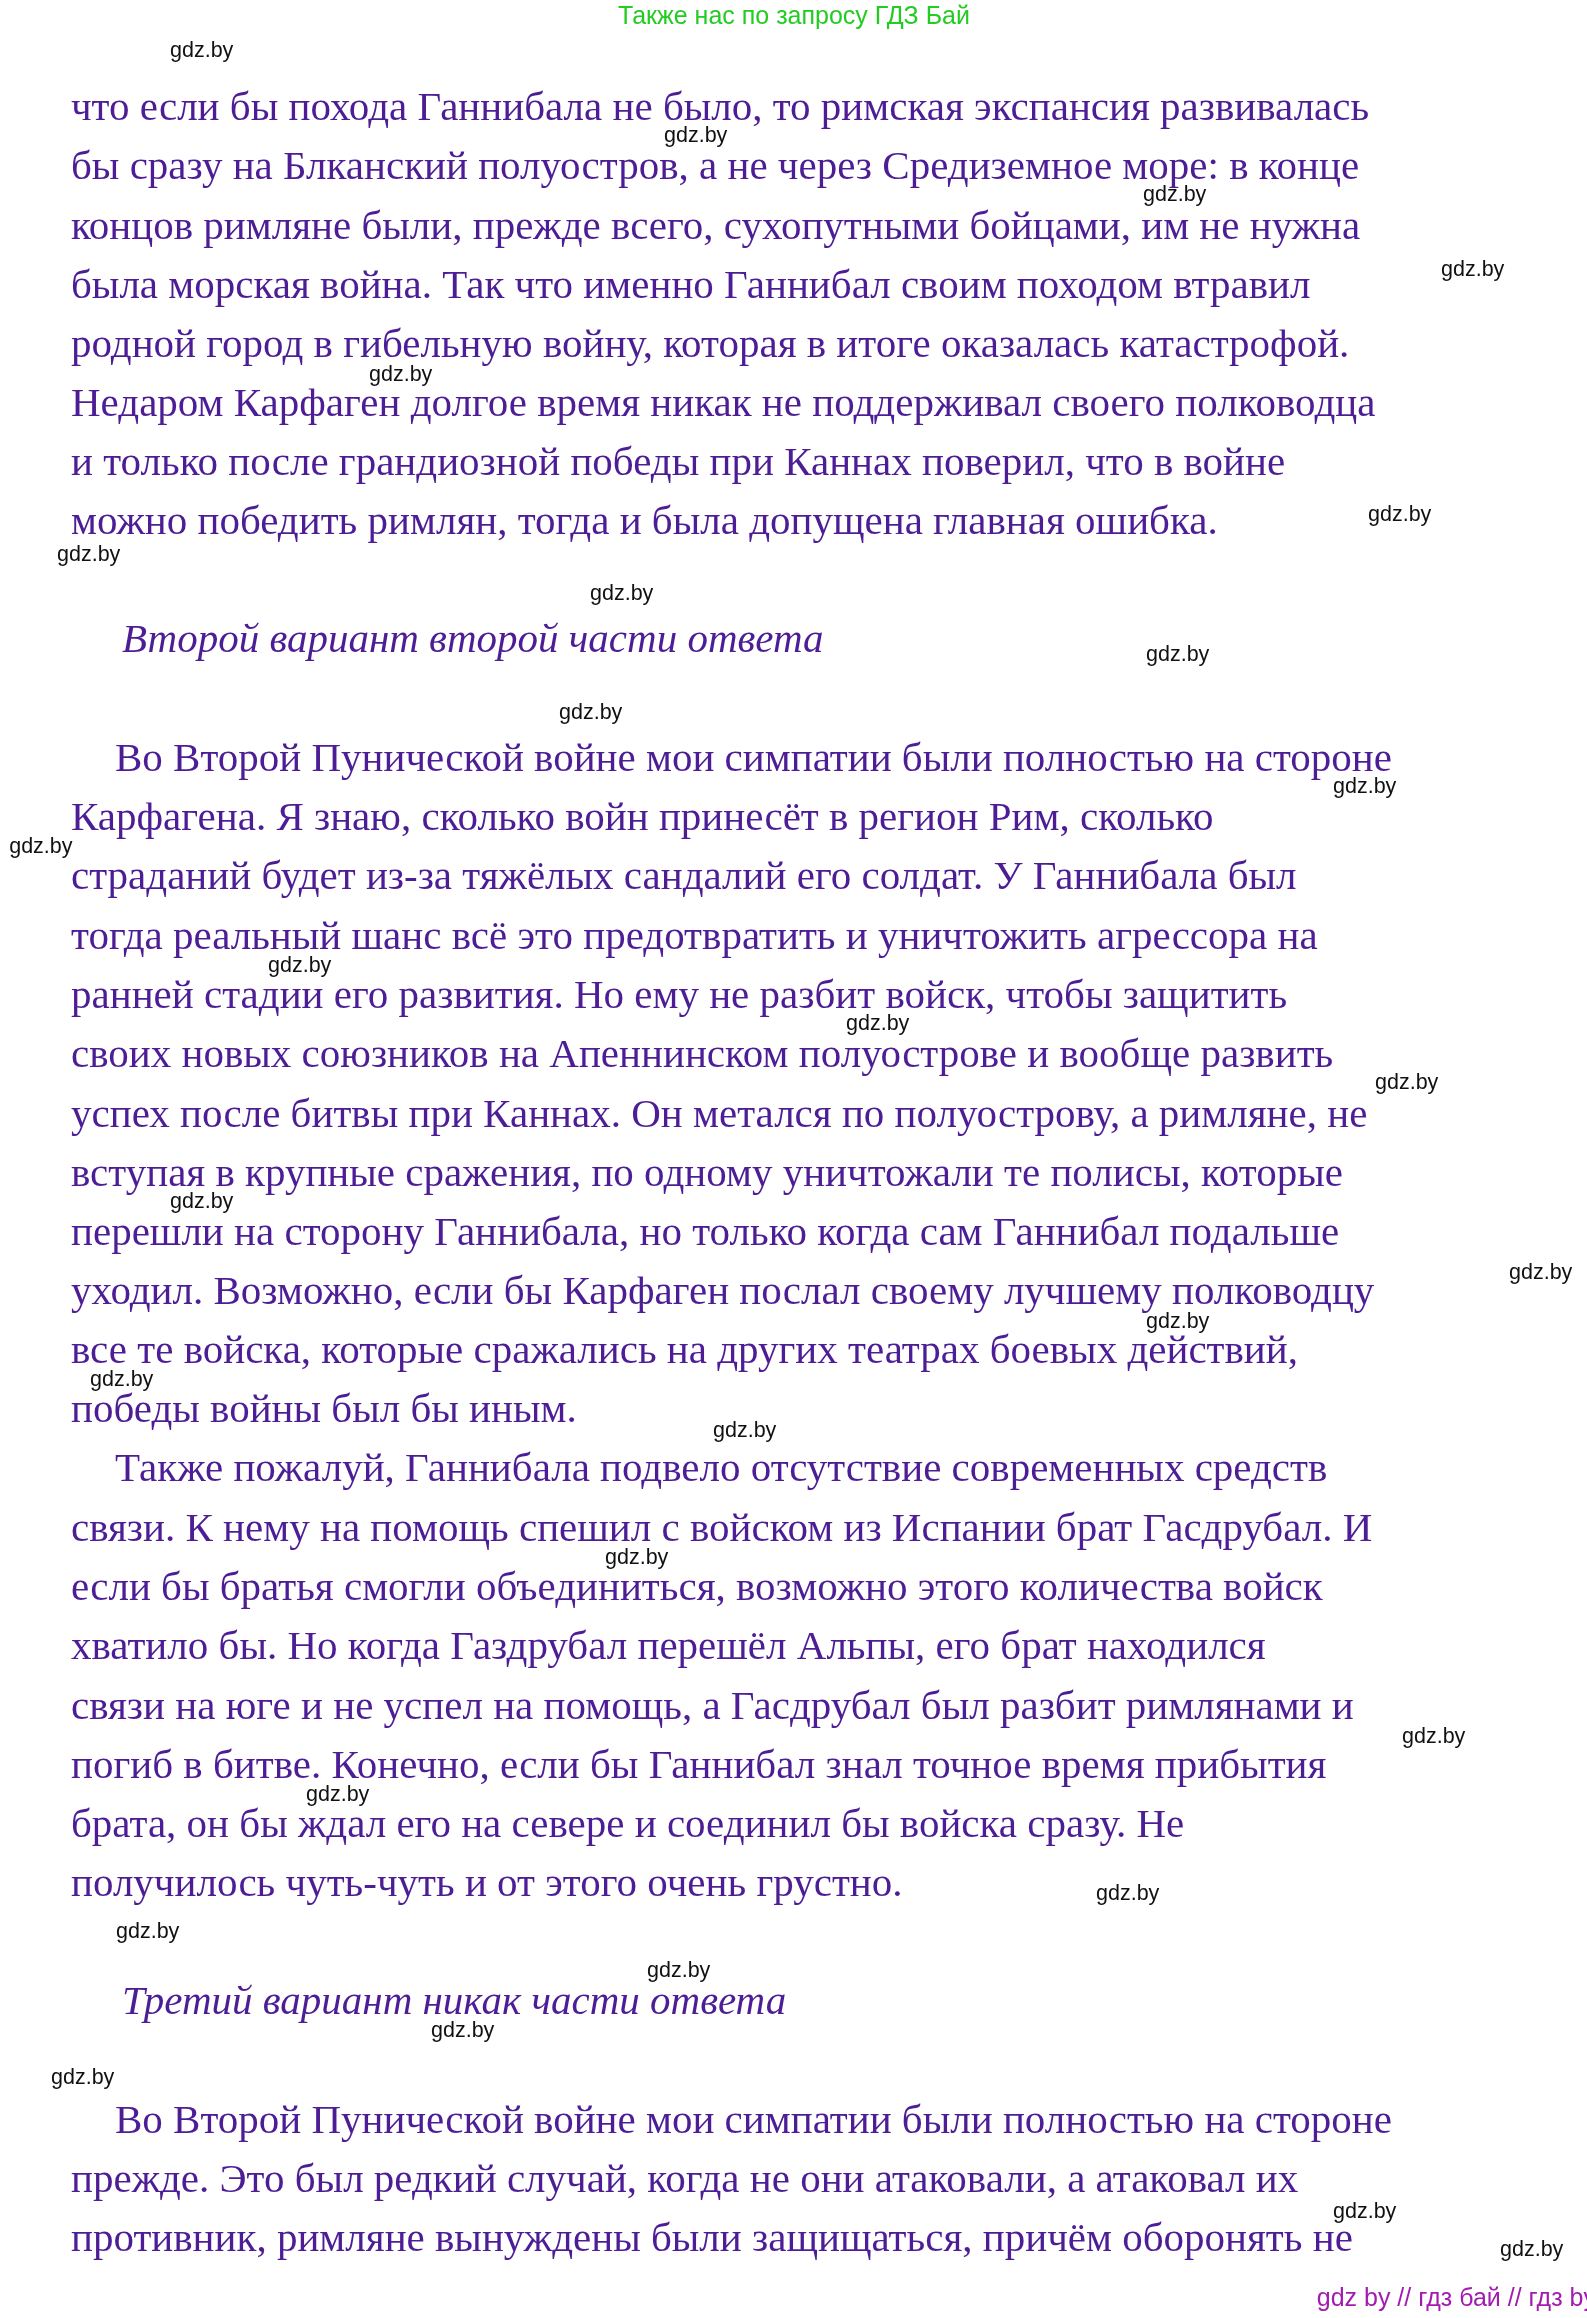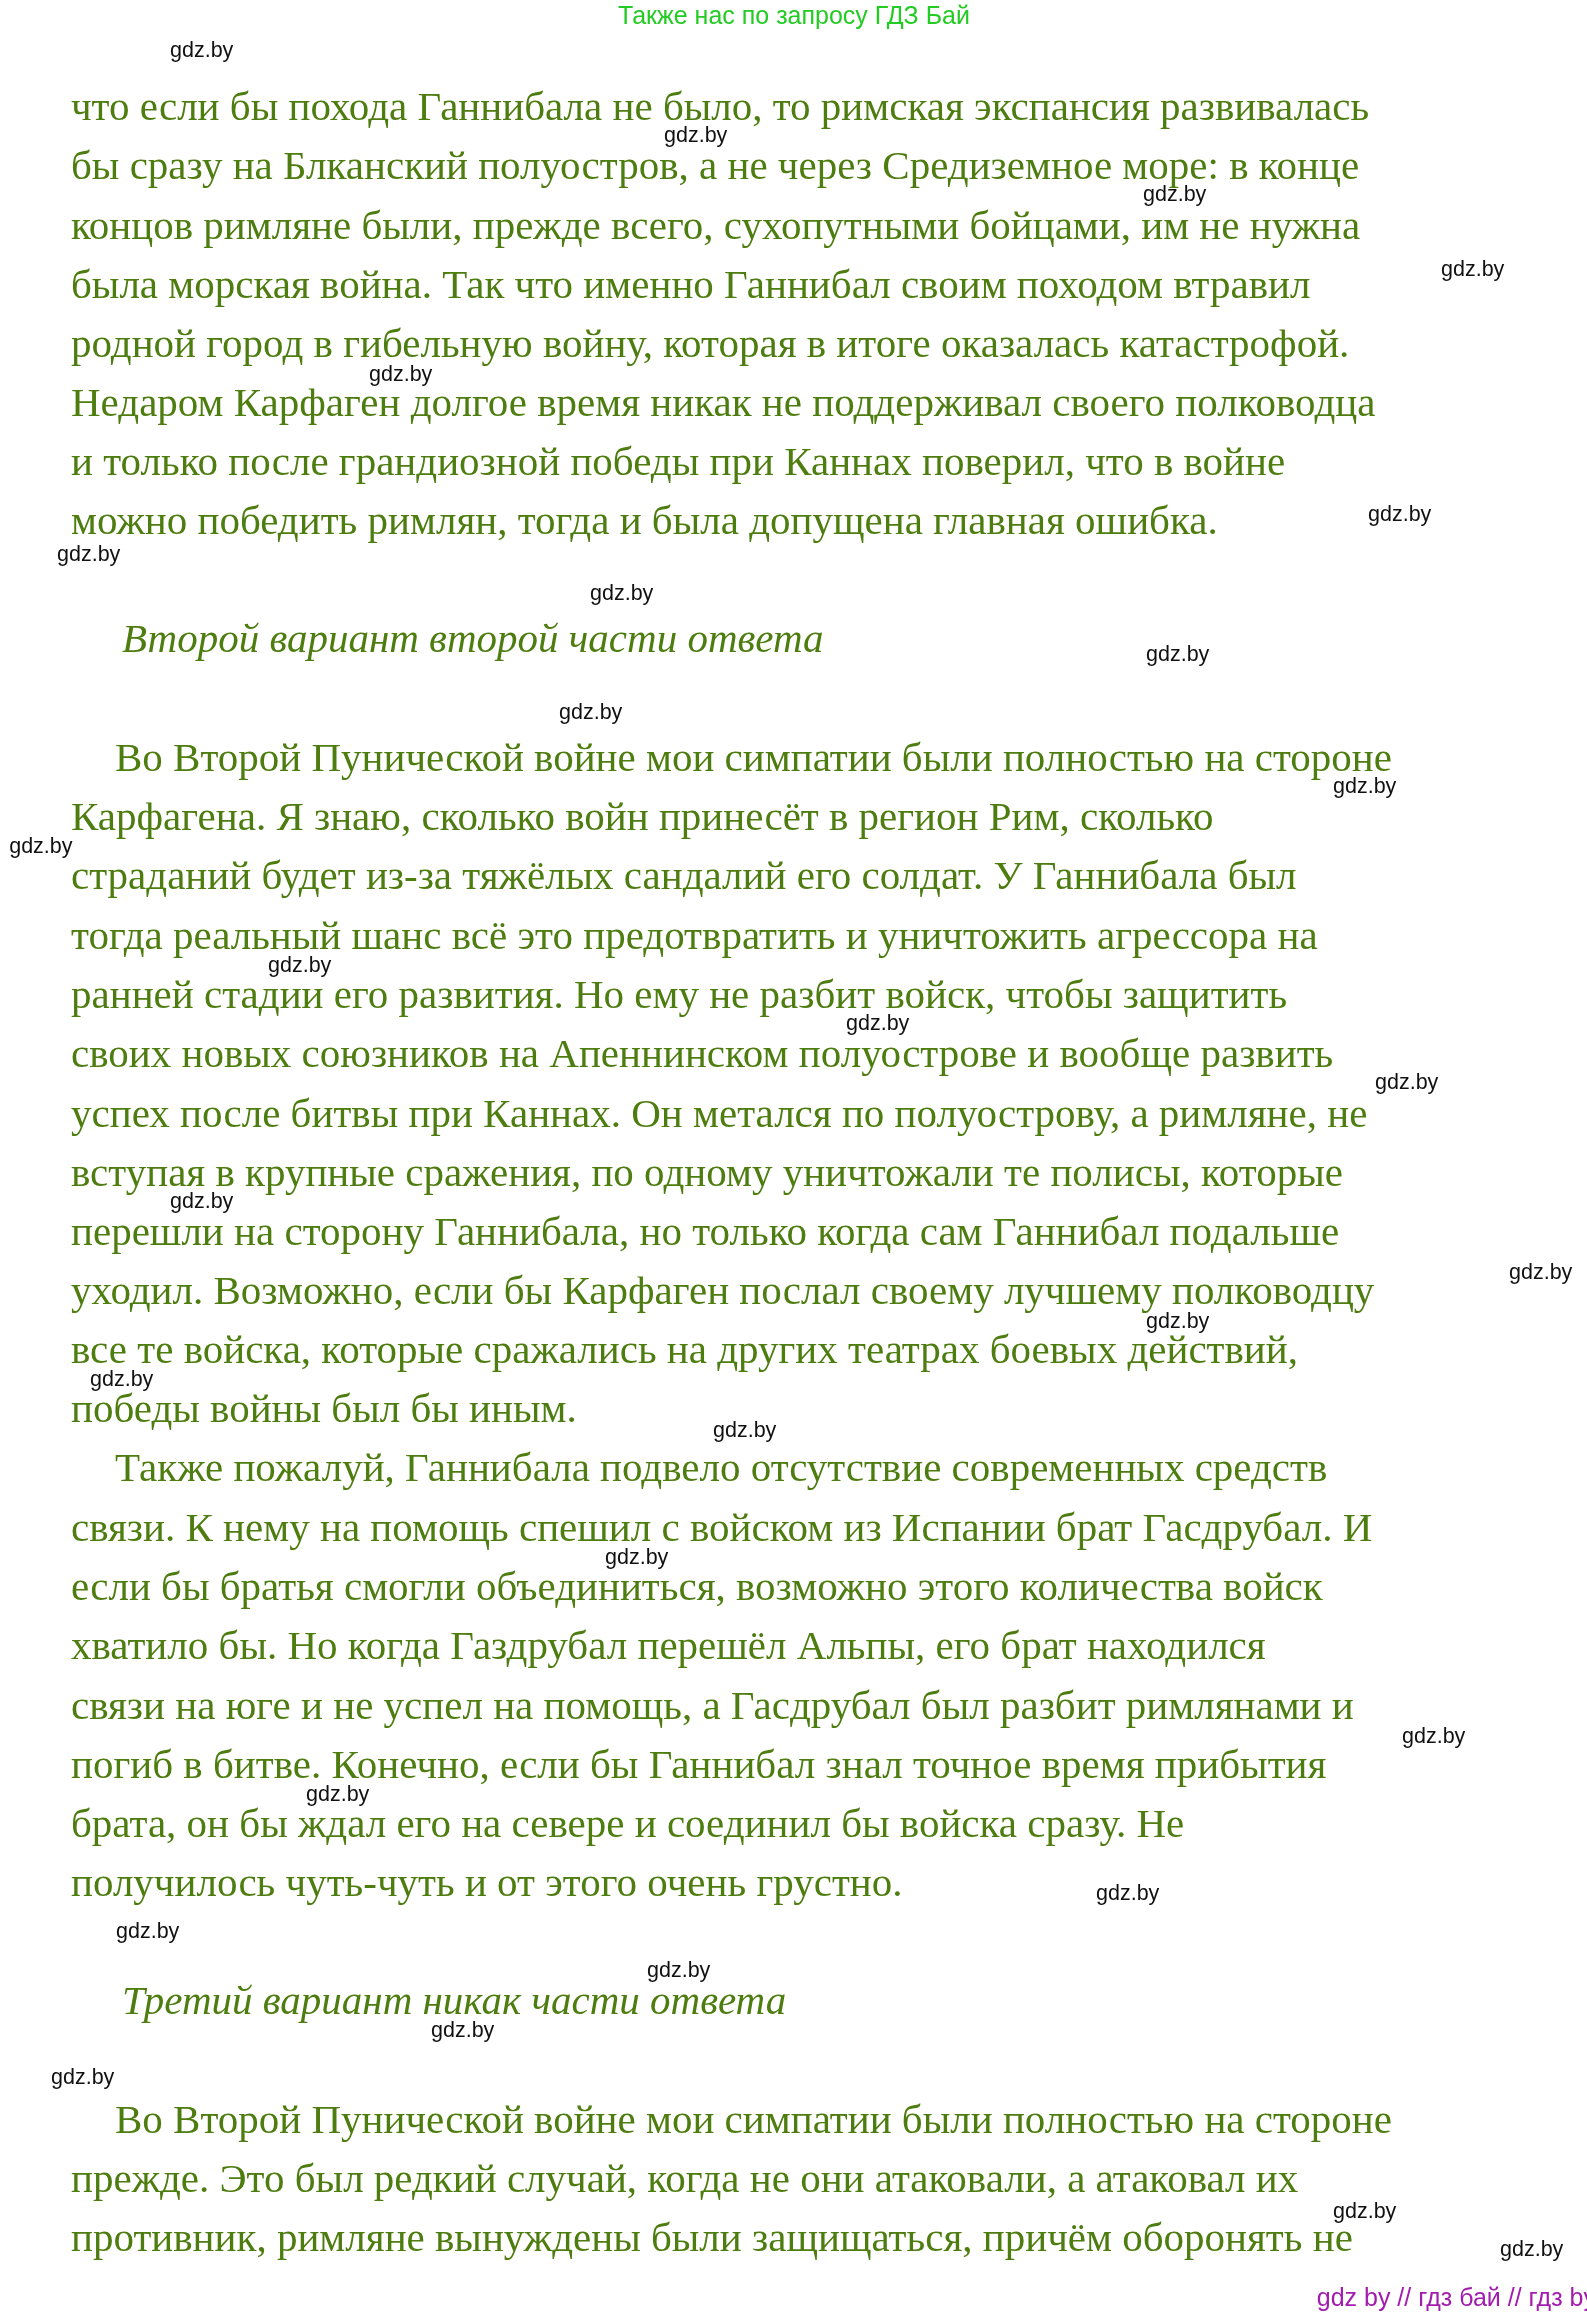--- a/index.html
+++ b/index.html
@@ -2,21 +2,21 @@
 <html style="font-size:12.3px"><head>
 <meta charset="utf-8">
 <style>
   html, body { margin:0; padding:0; background:#ffffff; }
   body { width:1588px; height:2319px; position:relative; overflow:hidden; }
   .header { position:absolute; left:0; top:0; width:1588px; text-align:center;
     font-family:"Liberation Sans", sans-serif; font-size:25px; color:#22cc22; line-height:31px; }
   .footer { position:absolute; left:8px; top:2282px; width:1588px; text-align:right;
     font-family:"Liberation Sans", sans-serif; font-size:25px; color:#a21caf; line-height:31px; }
   .line { position:absolute; left:71px; font-family:"Liberation Serif", serif;
-    font-size:41px; color:#4d7c0f; white-space:nowrap; line-height:46px; }
+    font-size:41px; color:#4c1d95; white-space:nowrap; line-height:46px; }
   .indent { left:115px; }
   .italic { font-style:italic; left:122px; }
   .wm { position:absolute; font-family:"Liberation Sans", sans-serif; font-size:21.5px;
     color:#111; line-height:24.5px; white-space:nowrap; }
 </style>
 </head>
 <body>
 
 <div class="header">Также нас по запросу ГДЗ Бай</div>
 

